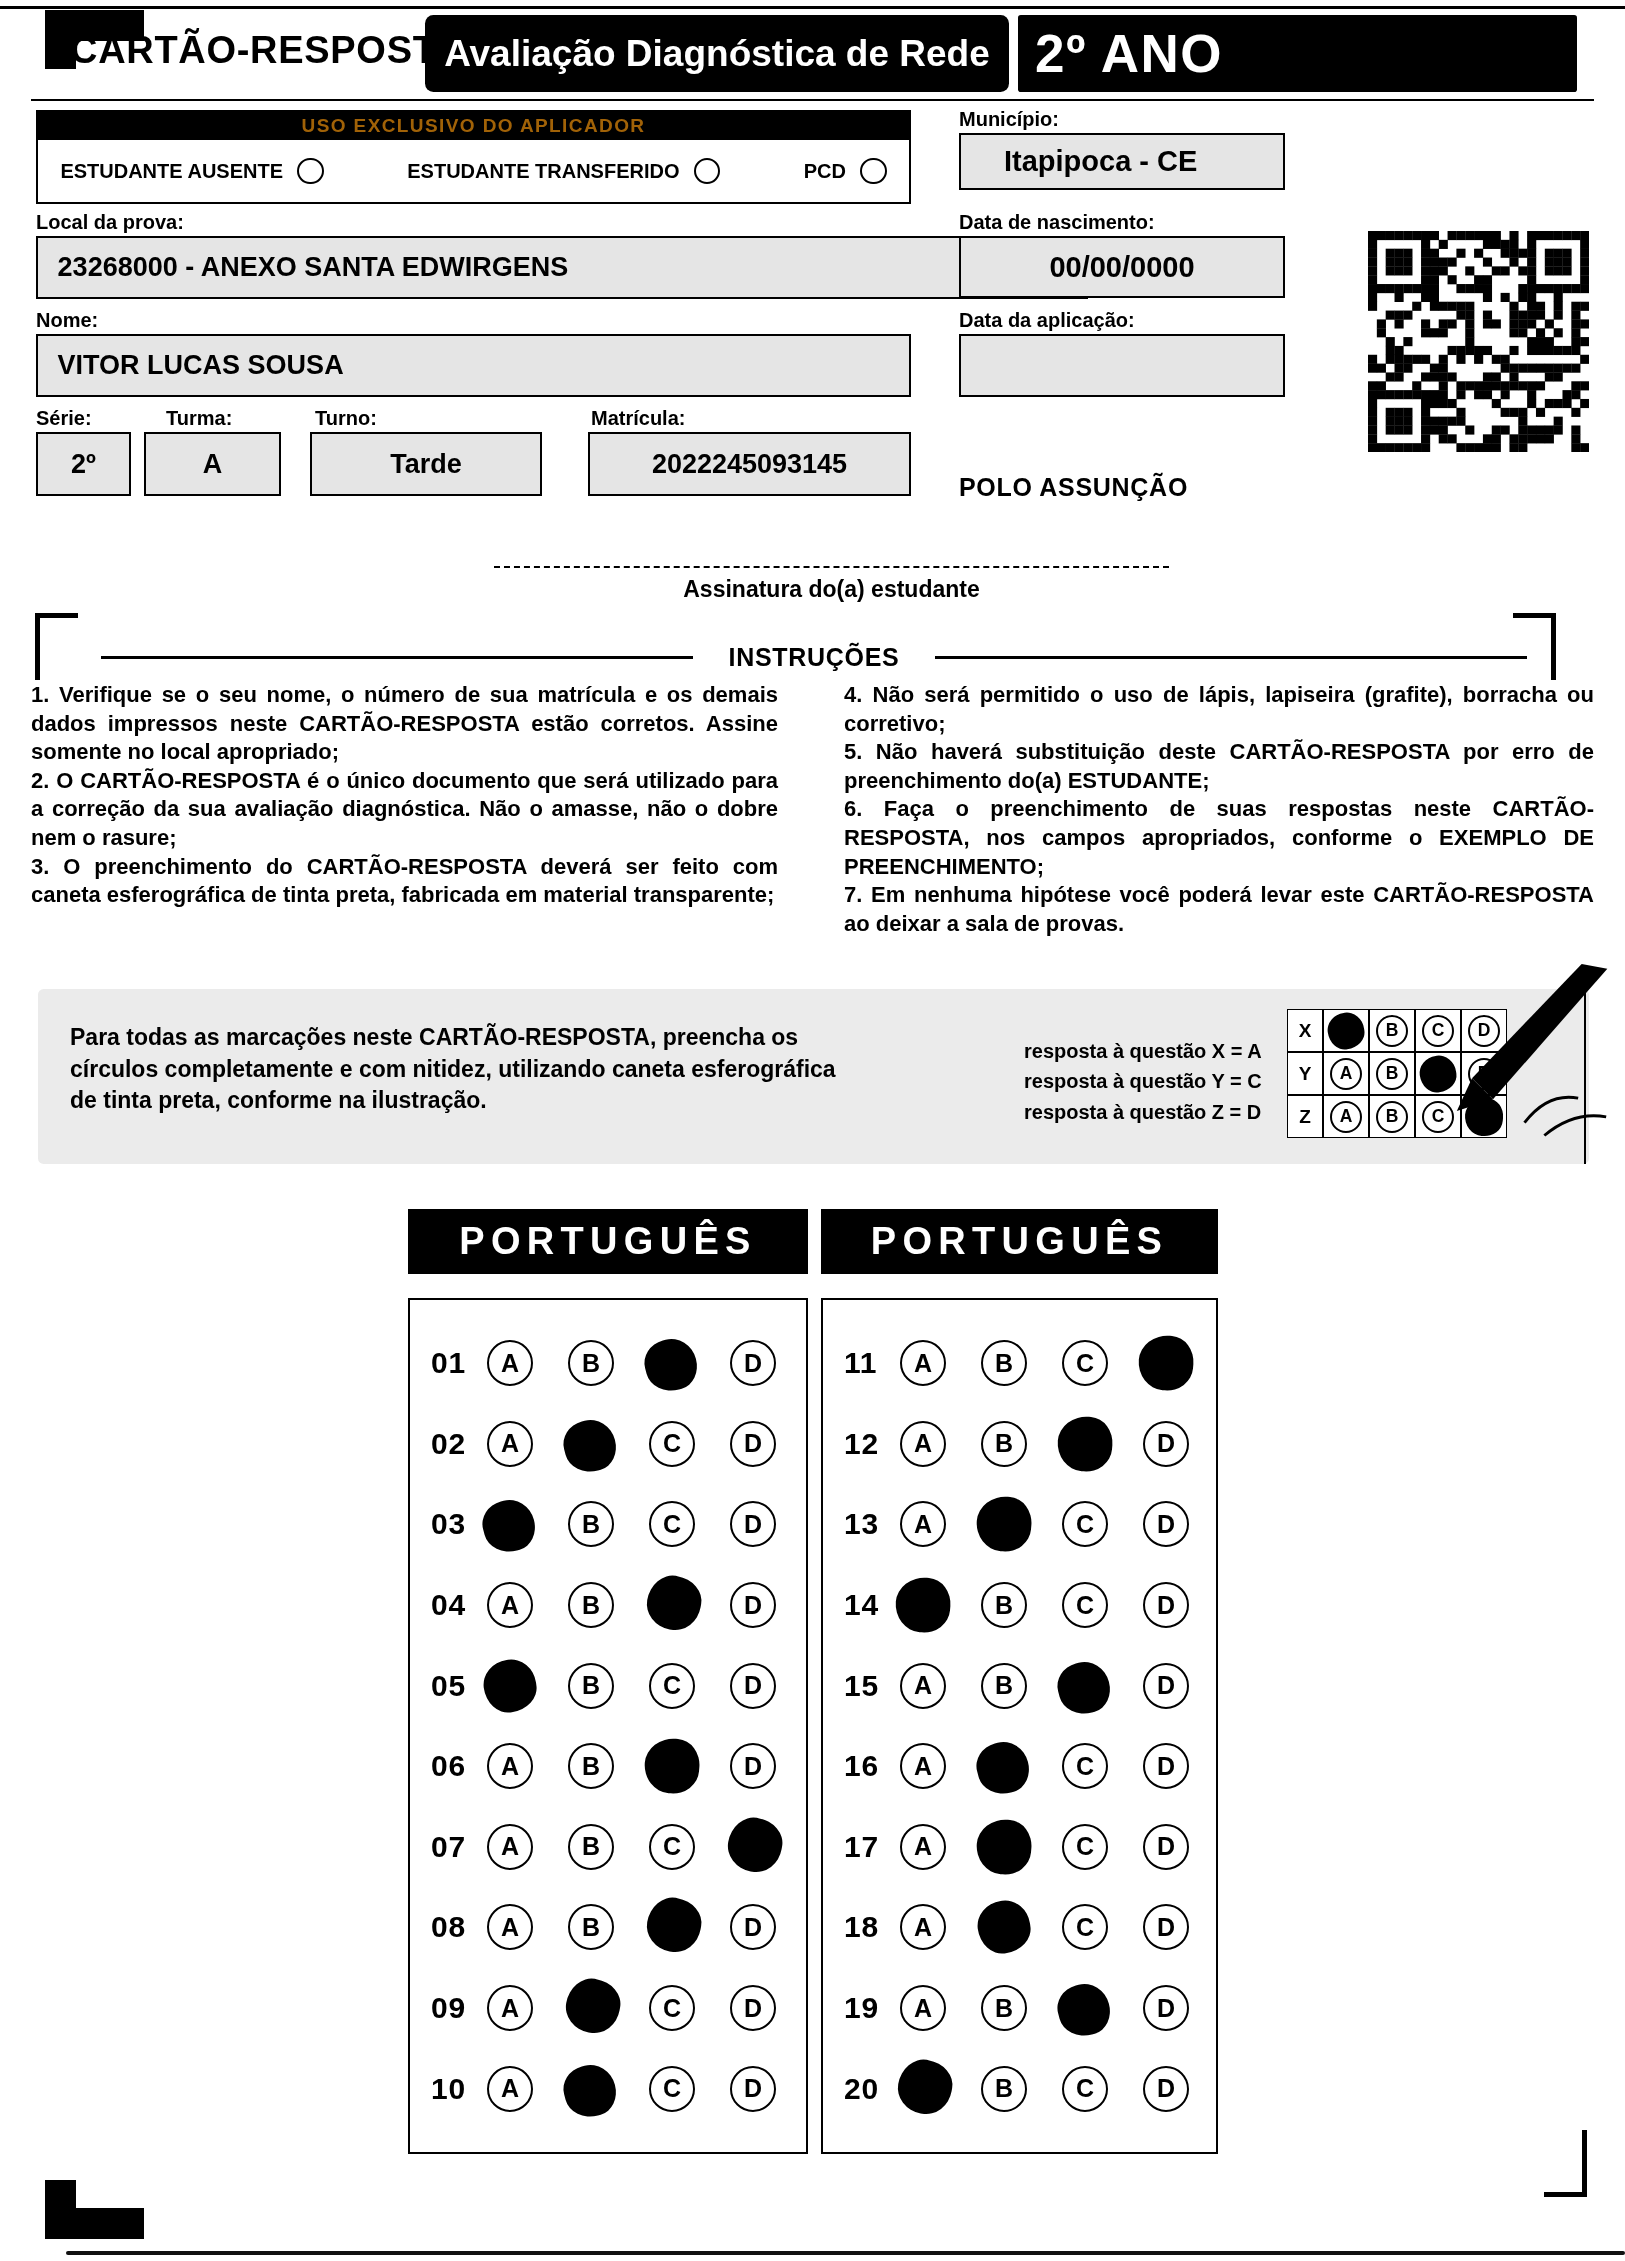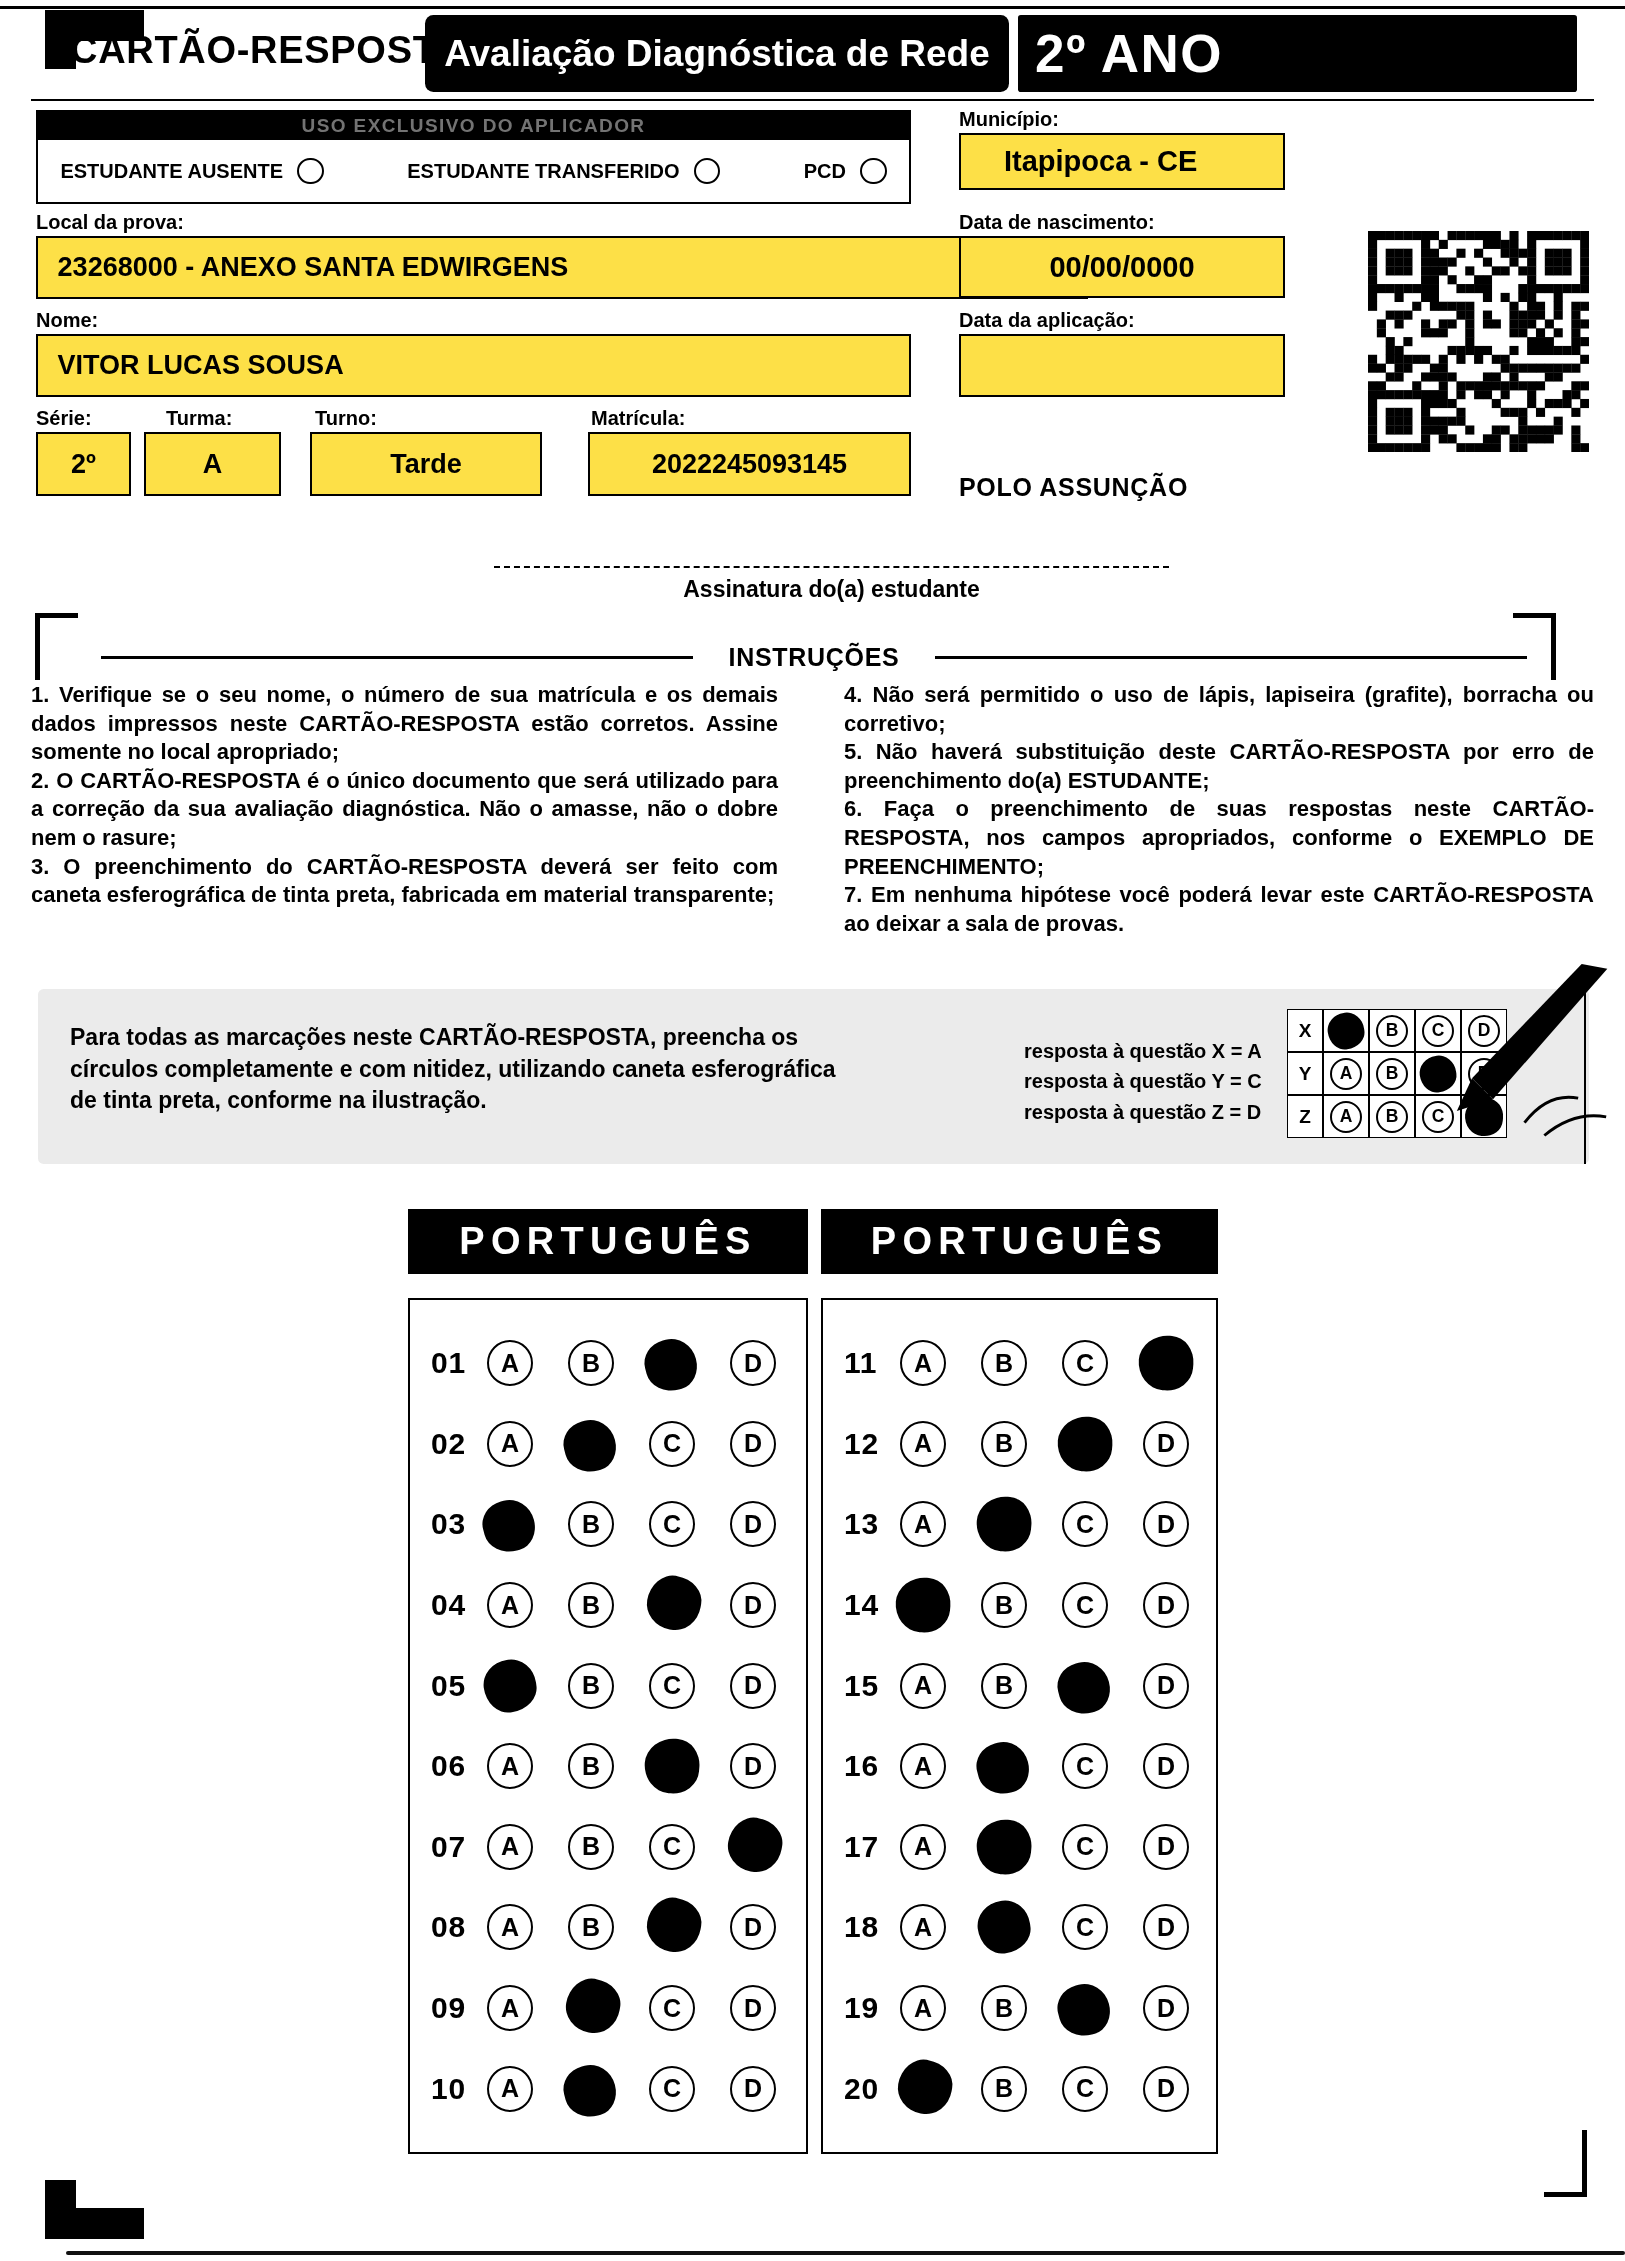--- a/index.html
+++ b/index.html
@@ -18,29 +18,29 @@
   .bracket-br { position:absolute; left:1544px; top:2130px; width:43px; height:67px; border-bottom:5.6px solid #000; border-right:5.6px solid #000; }
 
   
   .header-title { position:absolute; left:70px; top:29px; font-size:38px; font-weight:bold; letter-spacing:0.7px; }
   .header-box1 { position:absolute; left:425px; top:15.4px; width:584px; height:77px; background:#000; border-radius:8.4px; color:#fff; display:flex; align-items:center; justify-content:center; font-size:37px; font-weight:bold; }
   .header-box2 { position:absolute; left:1018px; top:15.4px; width:559px; height:77px; background:#000; border-radius:2.8px; color:#fff; display:flex; align-items:center; font-size:53px; font-weight:bold; padding-left:17px; letter-spacing:1.4px; }
   .header-rule { position:absolute; left:31px; top:99px; width:1563px; height:2.1px; background:#000; }
 
   
   .applicator { position:absolute; left:36px; top:110px; width:875px; height:94px; border:2.1px solid #000; background:#fff; }
-  .applicator-bar { height:28px; background:#000; color:#737373; display:flex; align-items:center; justify-content:center; font-weight:bold; font-size:19px; letter-spacing:1.4px; }
+  .applicator-bar { height:28px; background:#000; color:#a16207; display:flex; align-items:center; justify-content:center; font-weight:bold; font-size:19px; letter-spacing:1.4px; }
   .applicator-row { height:62px; display:flex; align-items:center; justify-content:space-between; padding:0 22.4px; }
   .app-option { display:flex; align-items:center; gap:14px; }
   .app-label { font-size:20px; font-weight:bold; }
   .radio { width:26.6px; height:26.6px; border:2.1px solid #000; border-radius:50%; background:#fff; flex:none; }
 
   
   .flabel { position:absolute; font-size:20px; font-weight:bold; }
-  .fbox { position:absolute; border:2.1px solid #000; display:flex; align-items:center; font-weight:bold; font-size:27px; background:#fde047; }
+  .fbox { position:absolute; border:2.1px solid #000; display:flex; align-items:center; font-weight:bold; font-size:27px; background:#e5e5e5; }
   .fbox.pad { padding-left:19.6px; }
   .fbox.center { justify-content:center; }
   .polo { position:absolute; left:959px; top:473px; font-size:25px; font-weight:bold; letter-spacing:0.7px; }
 
   .qr { position:absolute; left:1368px; top:231px; width:221px; height:221px; }
 
   
   .sig-line { position:absolute; left:494px; top:566px; width:675px; border-top:2.8px dashed #000; }
   .sig-label { position:absolute; left:494px; top:576px; width:675px; text-align:center; font-size:23px; font-weight:bold; }
 

